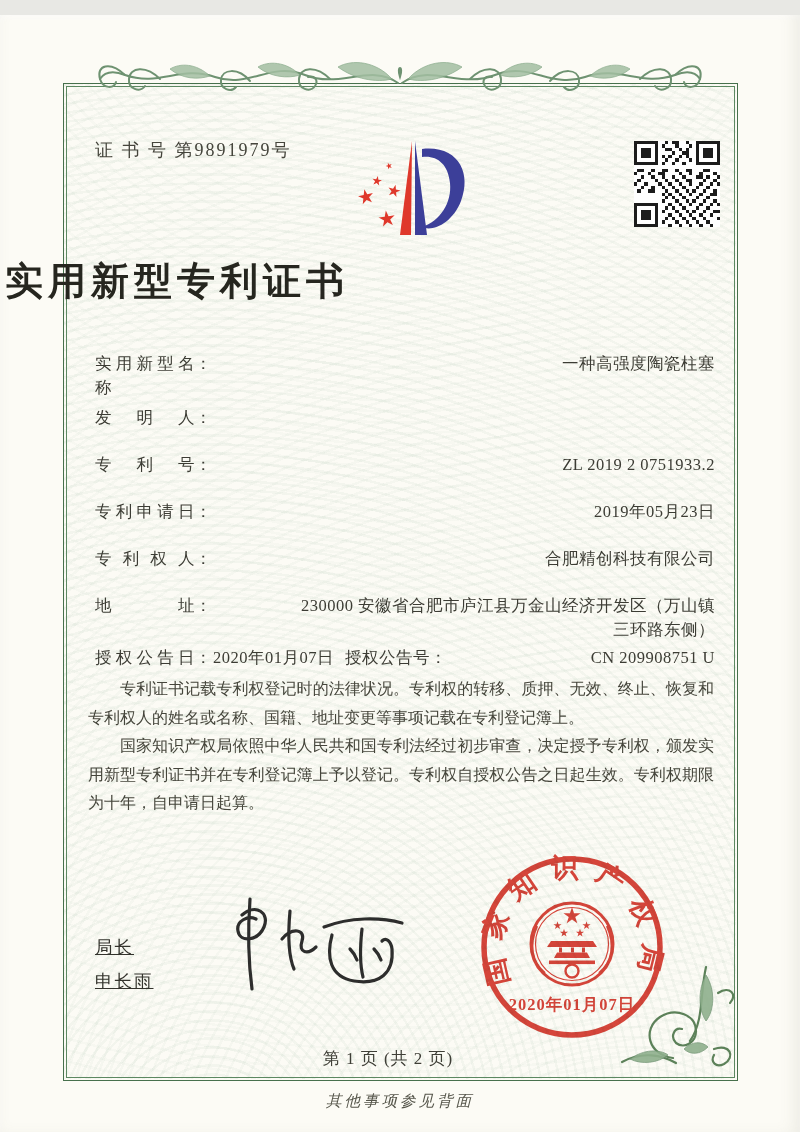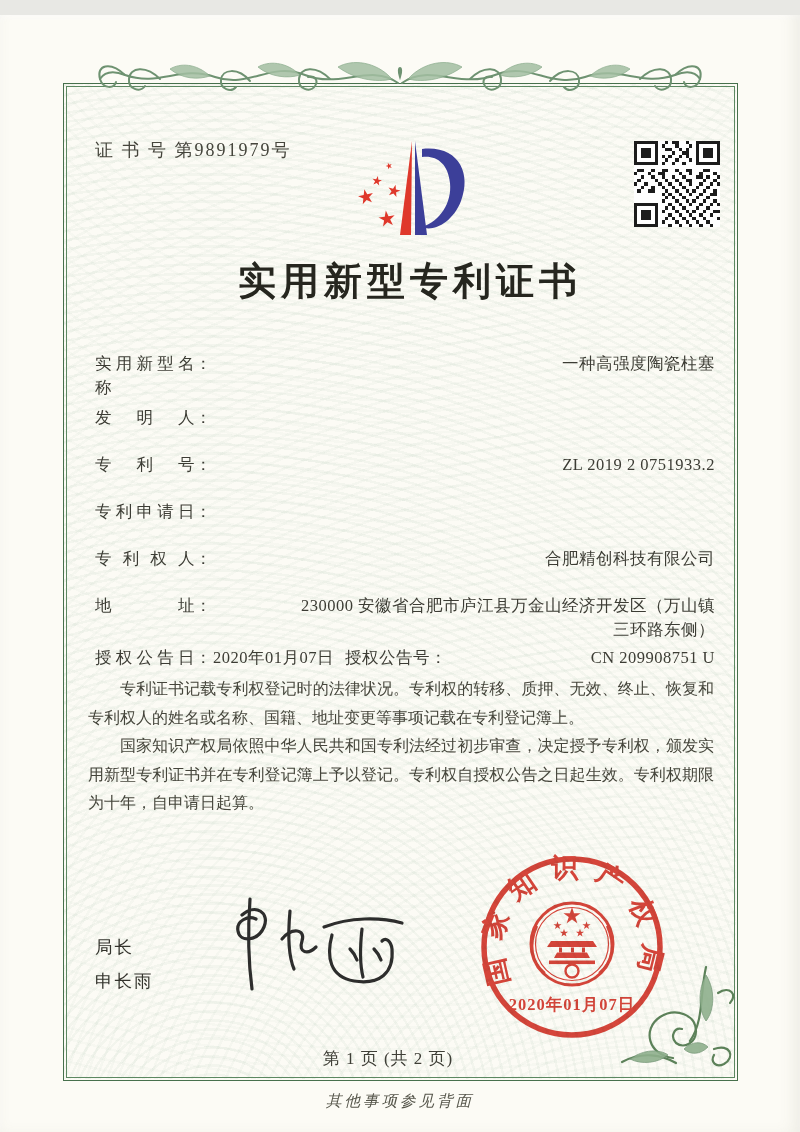--- a/index.html
+++ b/index.html
@@ -32,22 +32,22 @@
   .frame-inner{position:absolute;inset:2px;border:1px solid #5c8861;}
   .ornament{position:absolute;pointer-events:none;}
   .cert-no{
     position:absolute;left:95px;top:123px;
     font-size:18px;letter-spacing:2px;color:#45453c;
   }
   .logo{position:absolute;left:346px;top:120px;}
   .qr{position:absolute;left:634px;top:126px;width:86px;height:86px;}
   .title{
     position:absolute;left:0;top:241px;width:100%;
-    text-align:center;font-size:38px;font-weight:700;
-    letter-spacing:5px;padding-left:20px;box-sizing:border-box;
+    font-size:38px;font-weight:700;
+    letter-spacing:5px;padding-left:5px;box-sizing:border-box;
     color:#26261f;
   }
   .row{
     position:absolute;left:95px;width:620px;
     display:flex;align-items:flex-start;
     font-size:16.5px;letter-spacing:.5px;line-height:24px;
   }
   .flabel{
     display:inline-block;width:100px;flex:0 0 100px;
     text-align:justify;text-align-last:justify;
@@ -56,21 +56,21 @@
   .fvalue{flex:1;text-align:right;}
   .fvalue-fixed{flex:0 0 132px;}
   .addr2{display:block;}
   .body-text{
     position:absolute;left:88px;top:660px;width:626px;
     font-size:16px;line-height:28.5px;text-align:justify;color:#45453b;
   }
   .body-text p{margin:0;text-indent:2em;}
   .signoff{
     position:absolute;left:95px;top:915px;
-    font-size:17.5px;line-height:34px;letter-spacing:2px;color:#33332c;
+    font-size:17.5px;line-height:34px;letter-spacing:2px;color:#33332c;text-decoration:underline;
   }
   .signature{position:absolute;left:212px;top:882px;}
   .seal{position:absolute;left:477px;top:837px;mix-blend-mode:multiply;}
   .page-info{
     position:absolute;left:4px;top:1032px;width:768px;
     text-align:center;font-size:17px;letter-spacing:1px;color:#3f3f37;
   }
   .back-note{
     position:absolute;left:0;top:1076px;width:100%;
     text-align:center;font-size:15.5px;letter-spacing:3px;
@@ -192,20 +192,21 @@
     <span class="colon">：</span>
   </div>
   <div class="row" style="top:438px">
     <span class="flabel">专利号</span>
     <span class="colon">：</span>
     <span class="fvalue">ZL 2019 2 0751933.2</span>
   </div>
   <div class="row" style="top:485px">
     <span class="flabel">专利申请日</span>
     <span class="colon">：</span>
+    <span class="fvalue">2019年05月23日</span>
   </div>
   <div class="row" style="top:532px">
     <span class="flabel">专利权人</span>
     <span class="colon">：</span>
     <span class="fvalue">合肥精创科技有限公司</span>
   </div>
   <div class="row" style="top:579px">
     <span class="flabel">地址</span>
     <span class="colon">：</span>
     <span class="fvalue">

